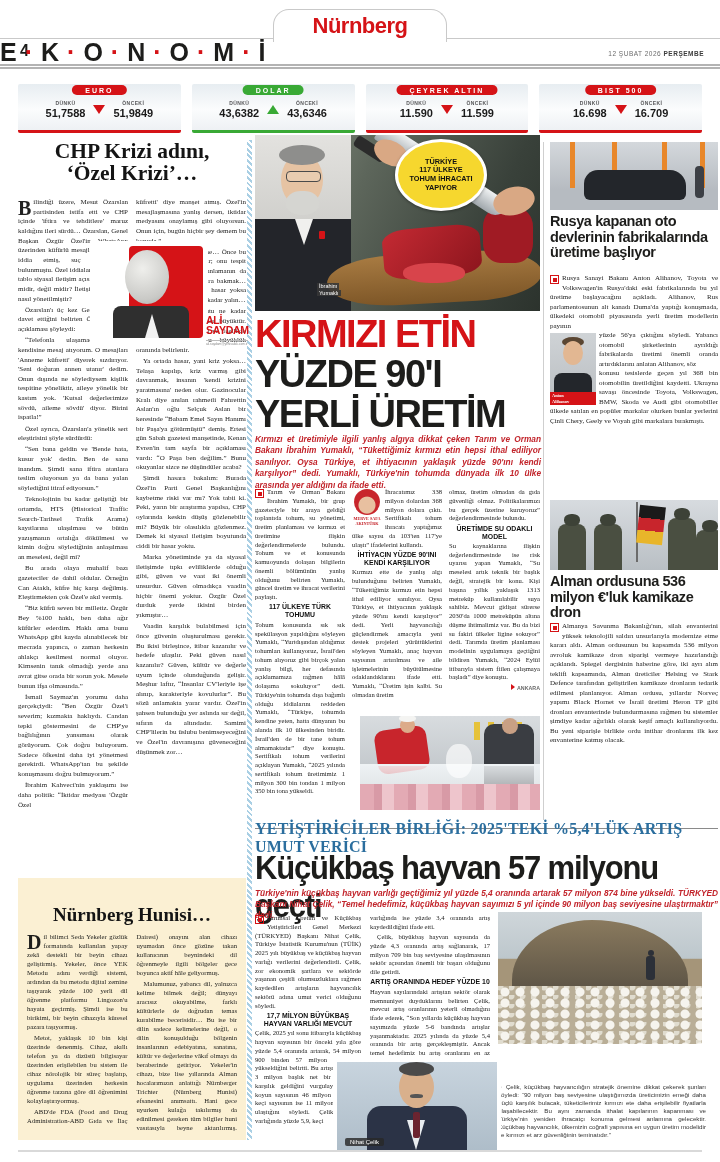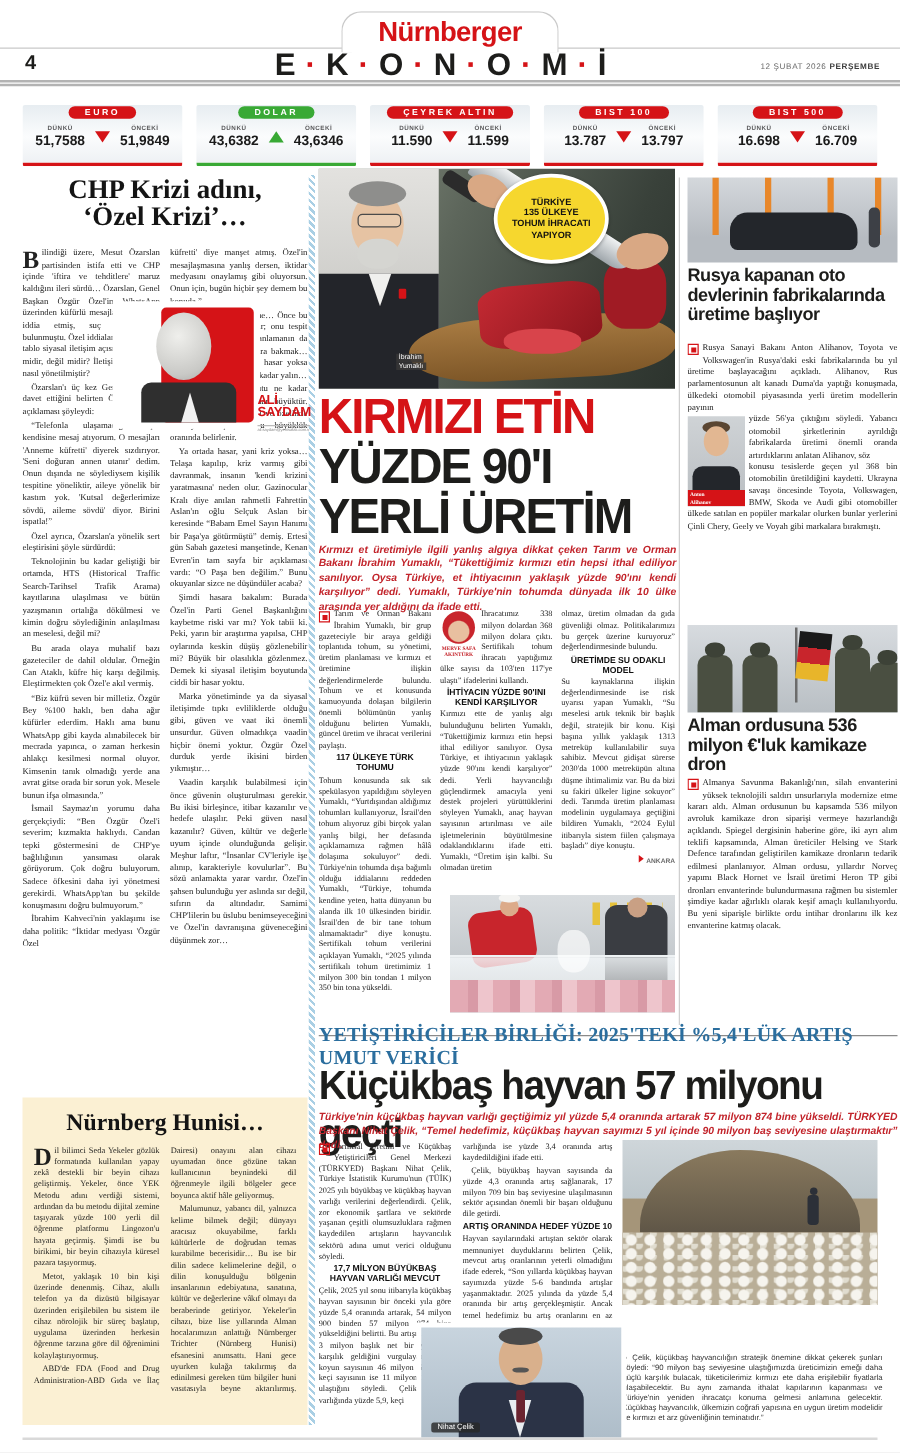--- a/index.html
+++ b/index.html
@@ -5,21 +5,21 @@
   html,body{margin:0;padding:0;background:#e9e9e9}
   #page{position:relative;width:720px;height:1162px;background:#fff;margin:0 auto;
         font-family:"Liberation Sans",sans-serif;color:#1d1d1b;overflow:hidden}
   
   .hdr-line{position:absolute;left:0;top:38px;width:100%;height:1px;background:#c9c9c9}
   .logo-tab{position:absolute;left:50%;top:9px;transform:translateX(-50%);width:172px;height:32px;
             background:#fff;border:1px solid #c9c9c9;border-bottom:none;border-radius:16px 16px 0 0;
             display:flex;align-items:center;justify-content:center;font-weight:bold;font-size:22px;
             color:#d51317;letter-spacing:-.5px}
   .page-num{position:absolute;left:20px;top:42px;font-size:16px;font-weight:bold}
-  .section-title{position:absolute;left:0;top:38px;width:100%;text-align:center;font-size:25px;
+  .section-title{position:absolute;left:0;top:38px;width:100%;font-size:25px;
                  font-weight:bold;letter-spacing:1px;color:#1d1d1b}
   .section-title span{display:inline-block}
   .section-title span::after{content:"\00B7";color:#d51317;margin:0 7px;font-weight:bold}
   .section-title span:last-child::after{content:""}
   .issue-date{position:absolute;right:16px;top:50px;font-size:6.5px;color:#6b6b6b;letter-spacing:.5px}
   .issue-date b{color:#3c3c3c}
   .dbl-rule{position:absolute;left:0;top:64px;width:100%;height:5px;border-top:2px solid #b3b3b3;border-bottom:2px solid #b3b3b3;box-sizing:border-box}
   
   .tickers{position:absolute;left:18px;top:84px;width:684px;display:flex;gap:11px}
   .ticker{flex:1;height:46px;position:relative;border-bottom:3px solid #d51317;
@@ -58,21 +58,21 @@
            background:radial-gradient(circle at 40% 35%,#efefec,#c9c9c6 70%,#a8a8a5)}
   .ps-suit{position:absolute;left:18px;bottom:0;width:76px;height:32px;border-radius:8px 8px 0 0;background:#2f2f2f}
   .ps-shirt{position:absolute;left:50px;bottom:0;width:0;height:0;border-left:7px solid transparent;
             border-right:7px solid transparent;border-bottom:24px solid #f2f2f2}
   .saydam-name{position:absolute;left:206px;top:316px;width:42px;color:#d51317;font-weight:bold;
                font-size:10.5px;line-height:.95;letter-spacing:-.3px}
   .saydam-mail{position:absolute;left:206px;top:340px;width:42px;font-size:3.2px;color:#8a8a8a;
                border-top:.5px solid #bbb;padding-top:1px}
   
   .nurnberg{position:absolute;left:18px;top:878px;width:228px;height:262px;background:#fbf0d3;
-            box-sizing:border-box;padding:8px 9px}
+            box-sizing:border-box;padding:24px 9px}
   .nurn-title{text-align:center;font-family:"Liberation Serif",serif;font-weight:bold;font-size:19px;
               margin:2px 0 6px;color:#141414}
   .nurn-cols{column-count:2;column-gap:9px;height:202px;font-family:"Liberation Serif",serif;
              font-size:6.7px;line-height:1.35;text-align:justify;overflow:hidden}
   .nurn-cols p{margin:0 0 1.5px;text-indent:7px}
   .nurn-cols p.first{text-indent:0}
   
   .photo-main{position:absolute;left:255px;top:135px;width:285px;height:176px;overflow:hidden;
               background:linear-gradient(115deg,#8a9183 0%,#5d665b 35%,#39413a 75%,#2c332d 100%)}
   .pm-wall{position:absolute;left:0;top:0;width:96px;height:100%;background:linear-gradient(#e3e2df,#bdbdb9)}
@@ -187,21 +187,21 @@
   .pn-cap{position:absolute;left:8px;bottom:4px;background:rgba(40,40,40,.82);color:#fff;font-size:6px;
           padding:1px 5px;border-radius:2px}
 </style>
 </head>
 <body>
 
 <div id="page">
 
   <div class="hdr-line"></div>
   <div class="logo-tab">
-    <span>Nürnberger</span>
+    <span>Nürnberg</span>
   </div>
   <div class="page-num">4</div>
   <div class="section-title">
     <span>E</span><span>K</span><span>O</span><span>N</span><span>O</span><span>M</span><span>İ</span>
   </div>
   <div class="issue-date">
     <span>12 ŞUBAT 2026</span>
     <b>PERŞEMBE</b>
   </div>
   <div class="dbl-rule"></div>
@@ -239,34 +239,20 @@
       <div class="t-pill" style="background: rgb(213, 19, 23);">ÇEYREK ALTIN</div>
       <div class="t-row">
         <div class="t-cell">
             <div class="t-lbl">DÜNKÜ</div>
             <div class="t-val">11.590</div>
           </div>
         <div class="tri down"></div>
         <div class="t-cell">
             <div class="t-lbl">ÖNCEKİ</div>
             <div class="t-val">11.599</div>
-          </div>
-      </div>
-    </div>
-    <div class="ticker" style="border-bottom-color: rgb(213, 19, 23);">
-      <div class="t-pill" style="background: rgb(213, 19, 23);">BIST 100</div>
-      <div class="t-row">
-        <div class="t-cell">
-            <div class="t-lbl">DÜNKÜ</div>
-            <div class="t-val">13.787</div>
-          </div>
-        <div class="tri down"></div>
-        <div class="t-cell">
-            <div class="t-lbl">ÖNCEKİ</div>
-            <div class="t-val">13.797</div>
           </div>
       </div>
     </div>
     <div class="ticker" style="border-bottom-color: rgb(213, 19, 23);">
       <div class="t-pill" style="background: rgb(213, 19, 23);">BIST 500</div>
       <div class="t-row">
         <div class="t-cell">
             <div class="t-lbl">DÜNKÜ</div>
             <div class="t-val">16.698</div>
           </div>
@@ -282,20 +268,21 @@
   <div class="sep-dotted"></div>
   <div class="sep-gray"></div>
 
   <div class="chp-title">CHP Krizi adını,
 ‘Özel Krizi’…</div>
   <div class="coltext chp-col" style="left:18px;top:198px;width:110px;height:670px">
     <p class="first drop">Bilindiği üzere, Mesut Özarslan partisinden istifa etti ve CHP içinde 'iftira ve tehditlere' maruz kaldığını ileri sürdü… Özarslan, Genel Başkan Özgür Özel'in WhatsApp üzerinden küfürlü mesajlar yolladığını iddia etmiş, suç duyurusunda bulunmuştu. Özel iddiaları reddetti. Bu tablo siyasal iletişim açısından bir kriz midir, değil midir? İletişim boyutunda nasıl yönetilmiştir?</p>
     <p>Özarslan'ı üç kez Genel Merkez'e davet ettiğini belirten Özgür Özel'in açıklaması şöyleydi:</p>
     <p>“Telefonla ulaşamadığım için kendisine mesaj atıyorum. O mesajları 'Anneme küfretti' diyerek sızdırıyor. 'Seni doğuran annen utanır' dedim. Onun dışında ne söylediysem kişilik tespitine yöneliktir, aileye yönelik bir kastım yok. 'Kutsal değerlerimize sövdü, aileme sövdü' diyor. Birini ispatla!”</p>
     <p>Özel ayrıca, Özarslan'a yönelik sert eleştirisini şöyle sürdürdü:</p>
+    <p>“Sen bana geldin ve 'Bende hata, kusur yok' dedin. Ben de sana inandım. Şimdi sana iftira atanlara teslim oluyorsun ya da bana yalan söylediğini itiraf ediyorsun.”</p>
     <p>Teknolojinin bu kadar geliştiği bir ortamda, HTS (Historical Traffic Search-Tarihsel Trafik Arama) kayıtlarına ulaşılması ve bütün yazışmanın ortalığa dökülmesi ve kimin doğru söylediğinin anlaşılması an meselesi, değil mi?</p>
     <p>Bu arada olaya muhalif bazı gazeteciler de dahil oldular. Örneğin Can Ataklı, küfre hiç karşı değilmiş. Eleştirmekten çok Özel'e akıl vermiş.</p>
     <p>“Biz küfrü seven bir milletiz. Özgür Bey %100 haklı, ben daha ağır küfürler ederdim. Haklı ama bunu WhatsApp gibi kayda alınabilecek bir mecrada yapınca, o zaman herkesin ahlakçı kesilmesi normal oluyor. Kimsenin tanık olmadığı yerde ana avrat gitse orada bir sorun yok. Mesele bunun ifşa olmasında.”</p>
     <p>İsmail Saymaz'ın yorumu daha gerçekçiydi: “Ben Özgür Özel'i severim; kızmakta haklıydı. Candan tepki göstermesini de CHP'ye bağlılığının yansıması olarak görüyorum. Çok doğru buluyorum. Sadece öfkesini daha iyi yönetmesi gerekirdi. WhatsApp'tan bu şekilde konuşmasını doğru bulmuyorum.”</p>
     <p>İbrahim Kahveci'nin yaklaşımı ise daha politik: “İktidar medyası 'Özgür Özel</p>
   </div>
   <div class="coltext chp-col" style="left:136px;top:198px;width:110px;height:670px">
     <p class="first">küfretti' diye manşet atmış. Özel'in mesajlaşmasına yanlış dersen, iktidar medyasını onaylamış gibi oluyorsun. Onun için, bugün hiçbir şey demem bu konuda.”</p>
     <p>Gelelim kriz meselesine… Önce bu gerçekten bir 'kriz' midir; onu tespit etmek gerekir… Bunu anlamanın da bir tek yolu vardır; hasara bakmak… Hasar varsa kriz vardır; hasar yoksa kriz de yok demektir. Bu kadar yalın…</p>
     <p>Hasar varsa ve boyutu ne kadar büyükse kriz de o kadar büyüktür. Dolayısıyla bütün strateji ve özellikle reaksiyonun şiddeti bu büyüklük oranında belirlenir.</p>
@@ -342,21 +329,21 @@
     <div class="pm-handle"></div>
     <div class="pm-knife"></div>
     <div class="pm-hand1"></div>
     <div class="pm-hand2"></div>
     <div class="pm-tag">
       <span>İbrahim</span><br>
       <span>Yumaklı</span>
     </div>
     <div class="badge">
       <div>TÜRKİYE</div>
-      <div>135 ÜLKEYE</div>
+      <div>117 ÜLKEYE</div>
       <div>TOHUM İHRACATI</div>
       <div>YAPIYOR</div>
     </div>
   </div>
 
   <div class="main-hl hl-red" style="top:314px">KIRMIZI ETİN</div>
   <div class="main-hl hl-blk" style="top:354px">YÜZDE 90'I</div>
   <div class="main-hl hl-blk" style="top:394px">YERLİ ÜRETİM</div>
   <div class="main-lead">Kırmızı et üretimiyle ilgili yanlış algıya dikkat çeken Tarım ve Orman Bakanı İbrahim Yumaklı, “Tükettiğimiz kırmızı etin hepsi ithal ediliyor sanılıyor. Oysa Türkiye, et ihtiyacının yaklaşık yüzde 90'ını kendi karşılıyor” dedi. Yumaklı, Türkiye'nin tohumda dünyada ilk 10 ülke arasında yer aldığını da ifade etti.</div>
 

